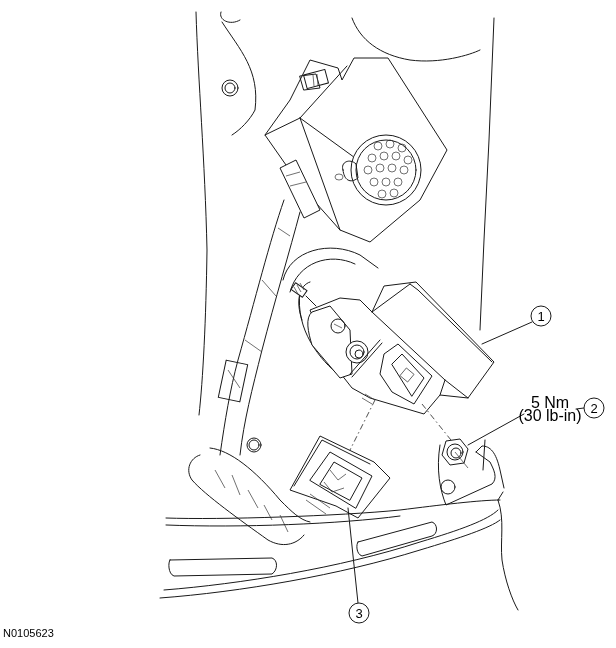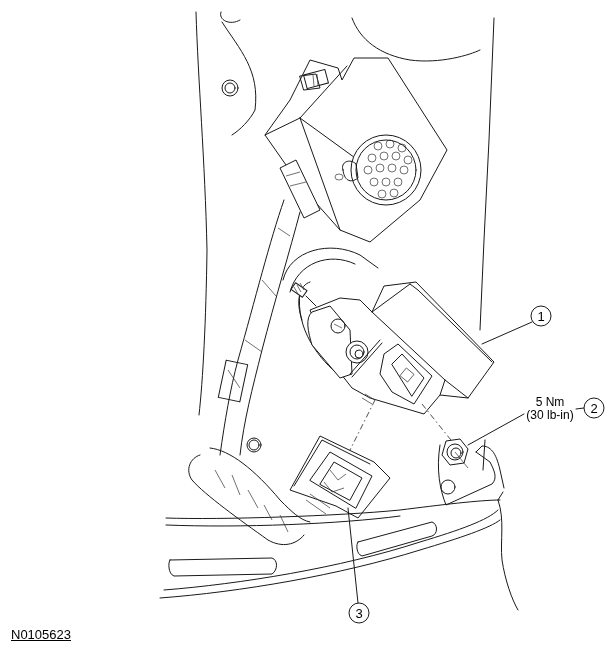--- a/index.html
+++ b/index.html
@@ -5,22 +5,22 @@
   html, body { margin: 0; padding: 0; background: #ffffff; }
   body { width: 616px; height: 648px; position: relative; overflow: hidden;
          font-family: "Liberation Sans", sans-serif; }
   #diagram { position: absolute; left: 0; top: 0; width: 616px; height: 648px; }
   .ln { fill: none; stroke: #1a1a1a; stroke-width: 1; stroke-linecap: round; stroke-linejoin: round; }
   .ln-thin { fill: none; stroke: #333; stroke-width: 0.7; }
   .dash { fill: none; stroke: #222; stroke-width: 0.8; stroke-dasharray: 6 3 1.5 3; }
   .fillw { fill: #fff; stroke: #1a1a1a; stroke-width: 1; stroke-linejoin: round; }
   .callout-circle { fill: #fff; stroke: #1a1a1a; stroke-width: 1; }
   .callout-num { font-family: "Liberation Sans", sans-serif; font-size: 13px; fill: #000; }
-  .spec-text { position: absolute; font-size: 12px; line-height: 13px; color: #000; text-align: center; white-space: nowrap; }
-  .fig-id { position: absolute; left: 11px; top: 627px; font-size: 13px; color: #000; text-decoration: underline; }
+  .spec-text { position: absolute; font-size: 16px; line-height: 13px; color: #000; text-align: center; white-space: nowrap; }
+  .fig-id { position: absolute; left: 3px; top: 627px; font-size: 11px; color: #000; }
 </style>
 </head>
 <body>
 
 <svg id="diagram" viewBox="0 0 616 648" xmlns="http://www.w3.org/2000/svg">
 
   <g>
     <path class="ln" d="M196,12 C198,80 205,160 207,250 C206,320 203,380 199,415"></path>
     <path class="ln" d="M494,18 L489,140 L484,240 L480,330"></path>
     <path class="ln" d="M485,440 L483,470"></path>

